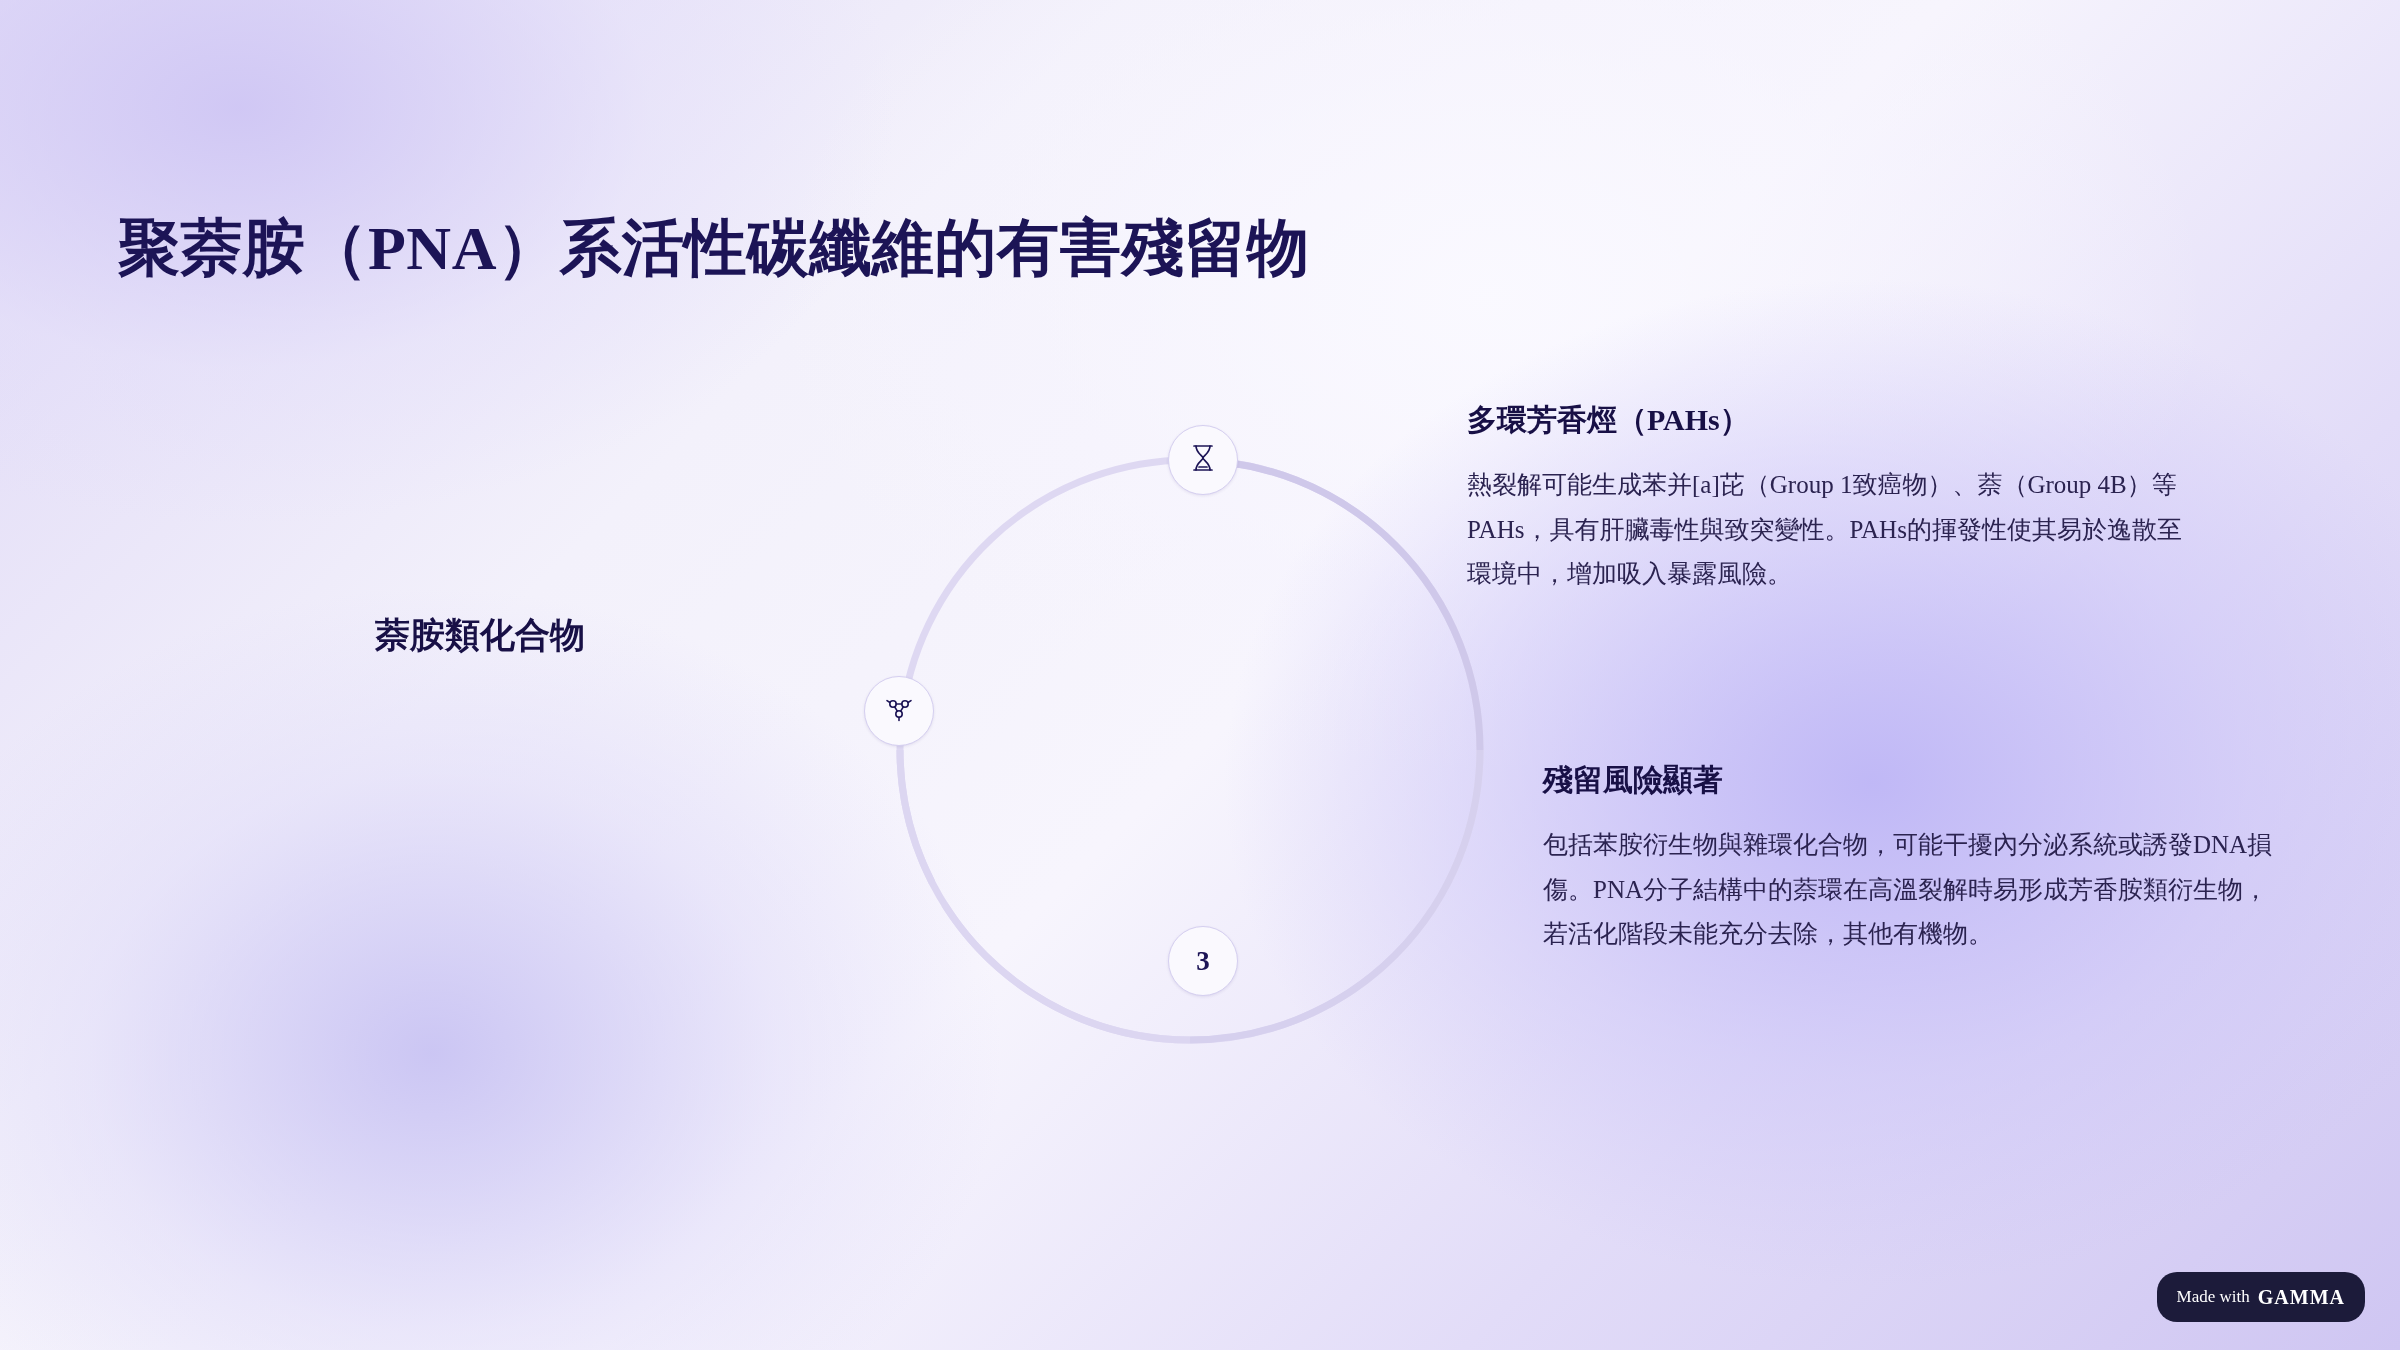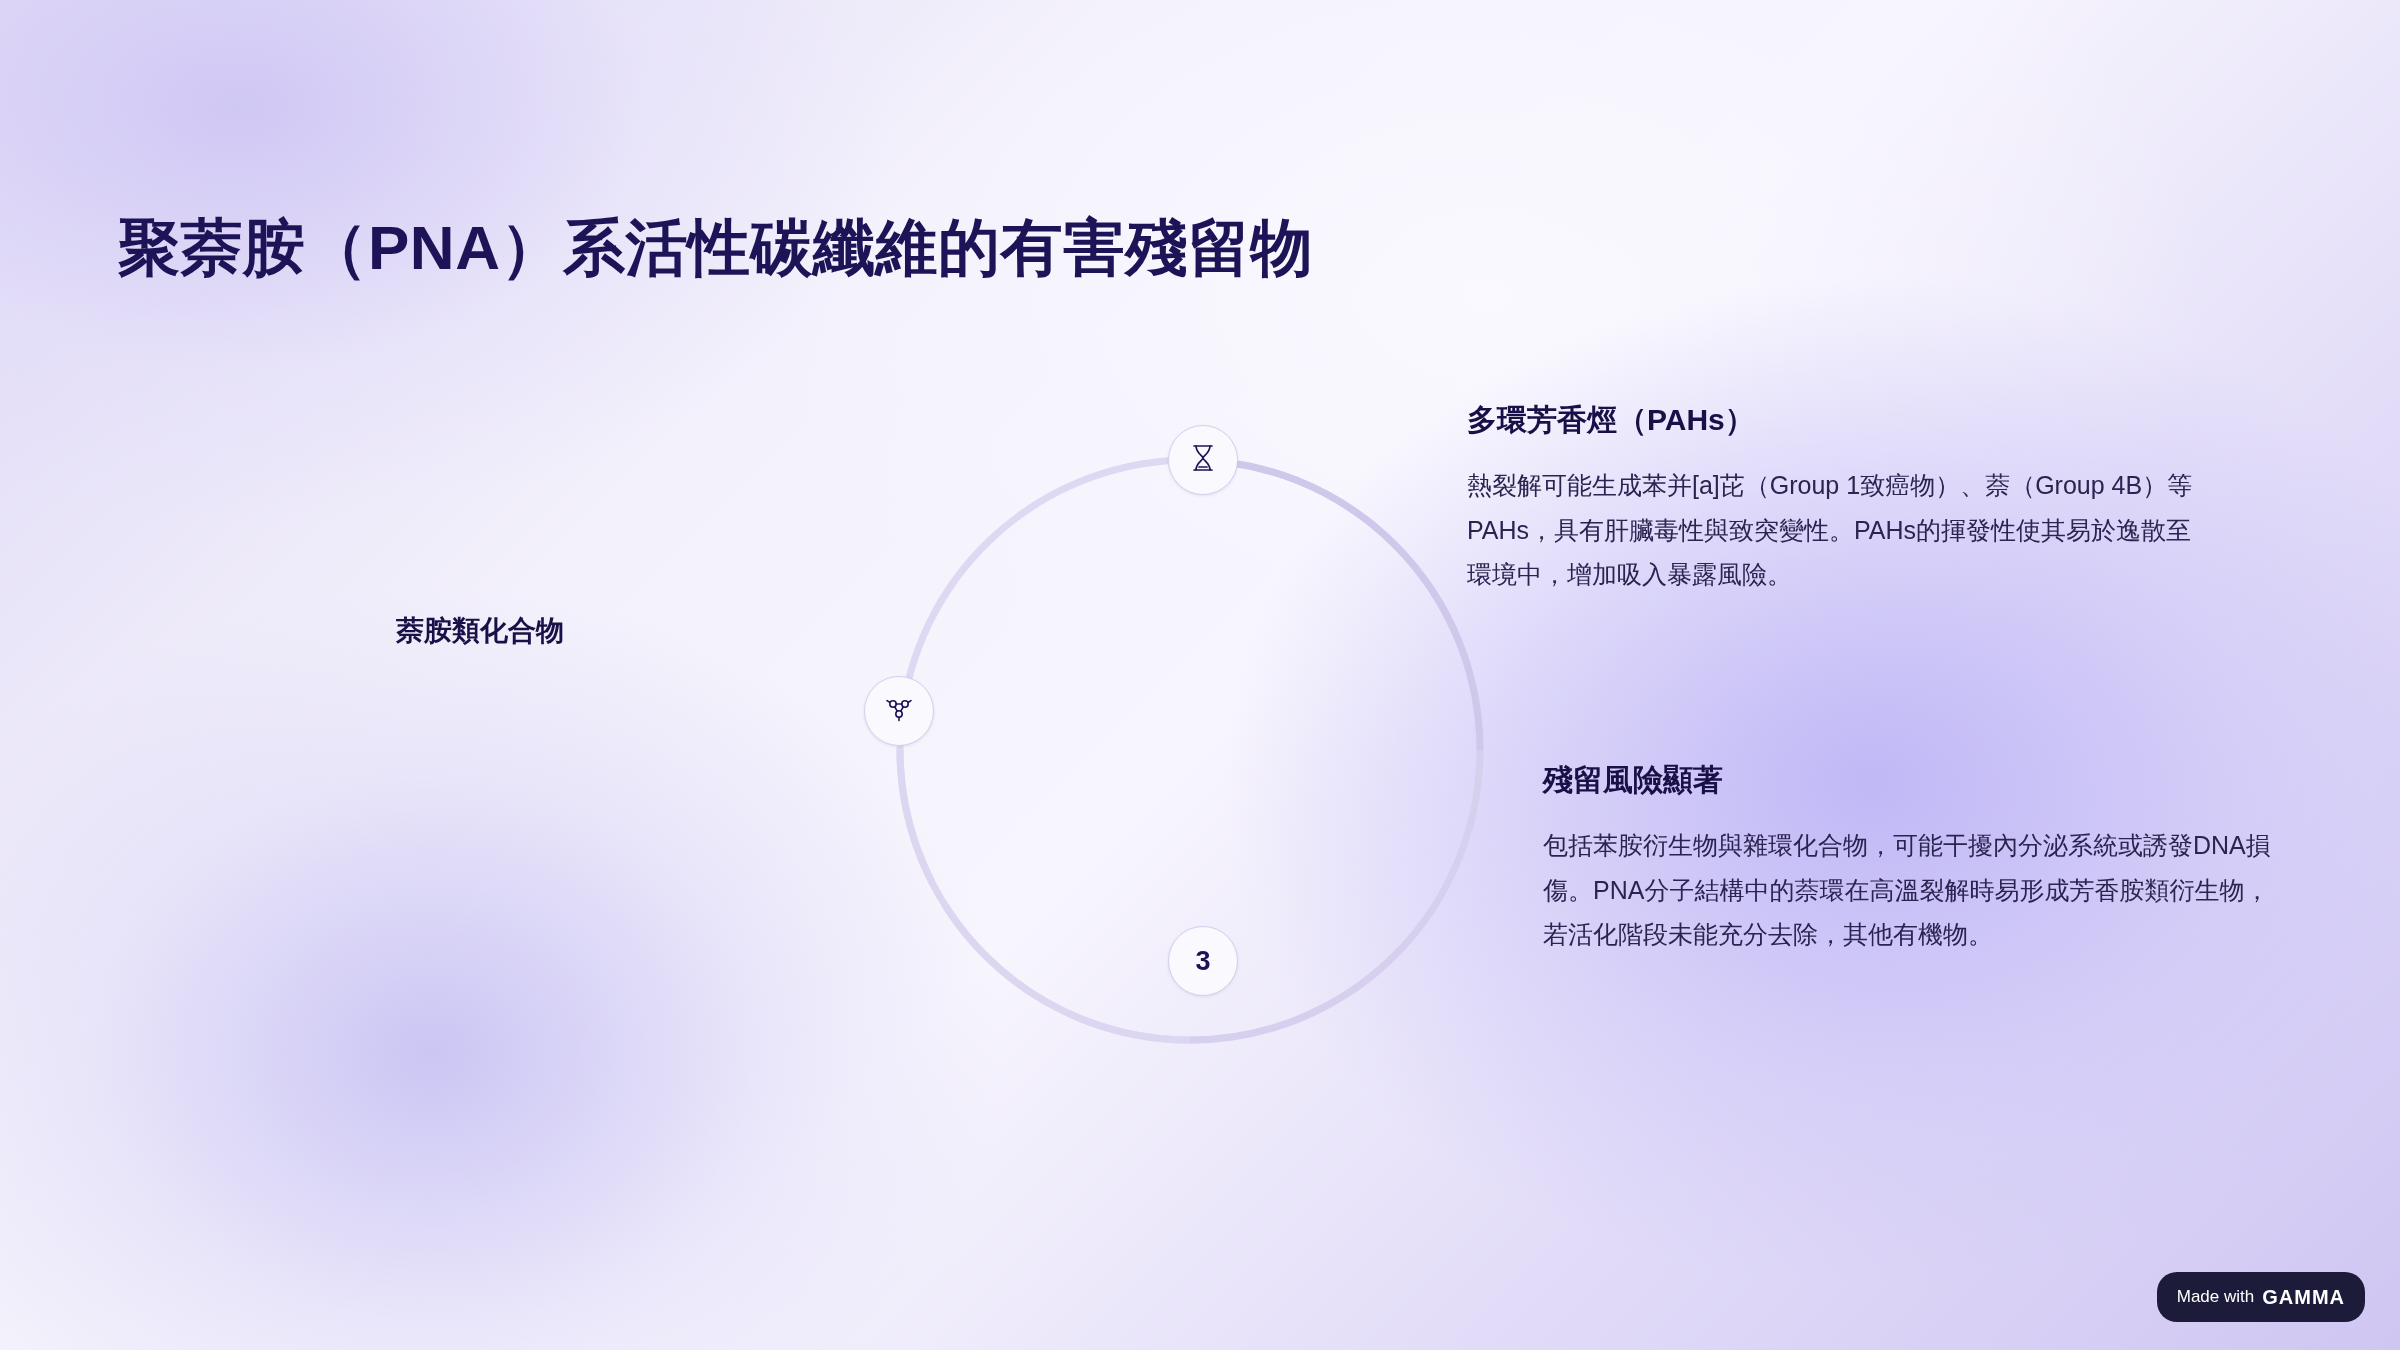--- a/index.html
+++ b/index.html
@@ -17,20 +17,21 @@
     position: relative;
     width: 2400px;
     height: 1350px;
     overflow: hidden;
     background:
       radial-gradient(ellipse 900px 700px at 78% 58%, rgba(190,182,246,0.95) 0%, rgba(205,198,248,0.55) 42%, rgba(235,232,252,0.0) 72%),
       radial-gradient(ellipse 760px 620px at 18% 78%, rgba(196,190,242,0.85) 0%, rgba(219,214,248,0.45) 45%, rgba(240,238,253,0.0) 75%),
       radial-gradient(ellipse 820px 520px at 10% 8%, rgba(206,197,244,0.9) 0%, rgba(227,222,250,0.4) 50%, rgba(245,243,254,0.0) 80%),
       radial-gradient(ellipse 900px 600px at 62% 22%, rgba(250,249,255,0.95) 0%, rgba(247,245,254,0.5) 50%, rgba(244,242,253,0.0) 80%),
       linear-gradient(135deg, #ded7f6 0%, #f3f1fb 30%, #f7f5fd 52%, #e2dcf8 75%, #cfc6f2 100%);
+    font-family: Liberation Serif, serif;
   }
   .title {
     position: absolute;
     left: 118px;
     top: 206px;
     font-size: 62px;
     font-weight: 700;
     letter-spacing: 0.5px;
     color: #1c1456;
     white-space: nowrap;
@@ -70,21 +71,21 @@
 
   
   .block-left {
     position: absolute;
     left: 110px;
     top: 612px;
     width: 740px;
     text-align: center;
   }
   .block-left .heading {
-    font-size: 28px;
+    font-size: 35px;
     font-weight: 700;
     color: #181046;
     margin-bottom: 26px;
   }
   .block-left .body {
     font-size: 25px;
     line-height: 1.78;
     color: #2b2350;
   }
 

